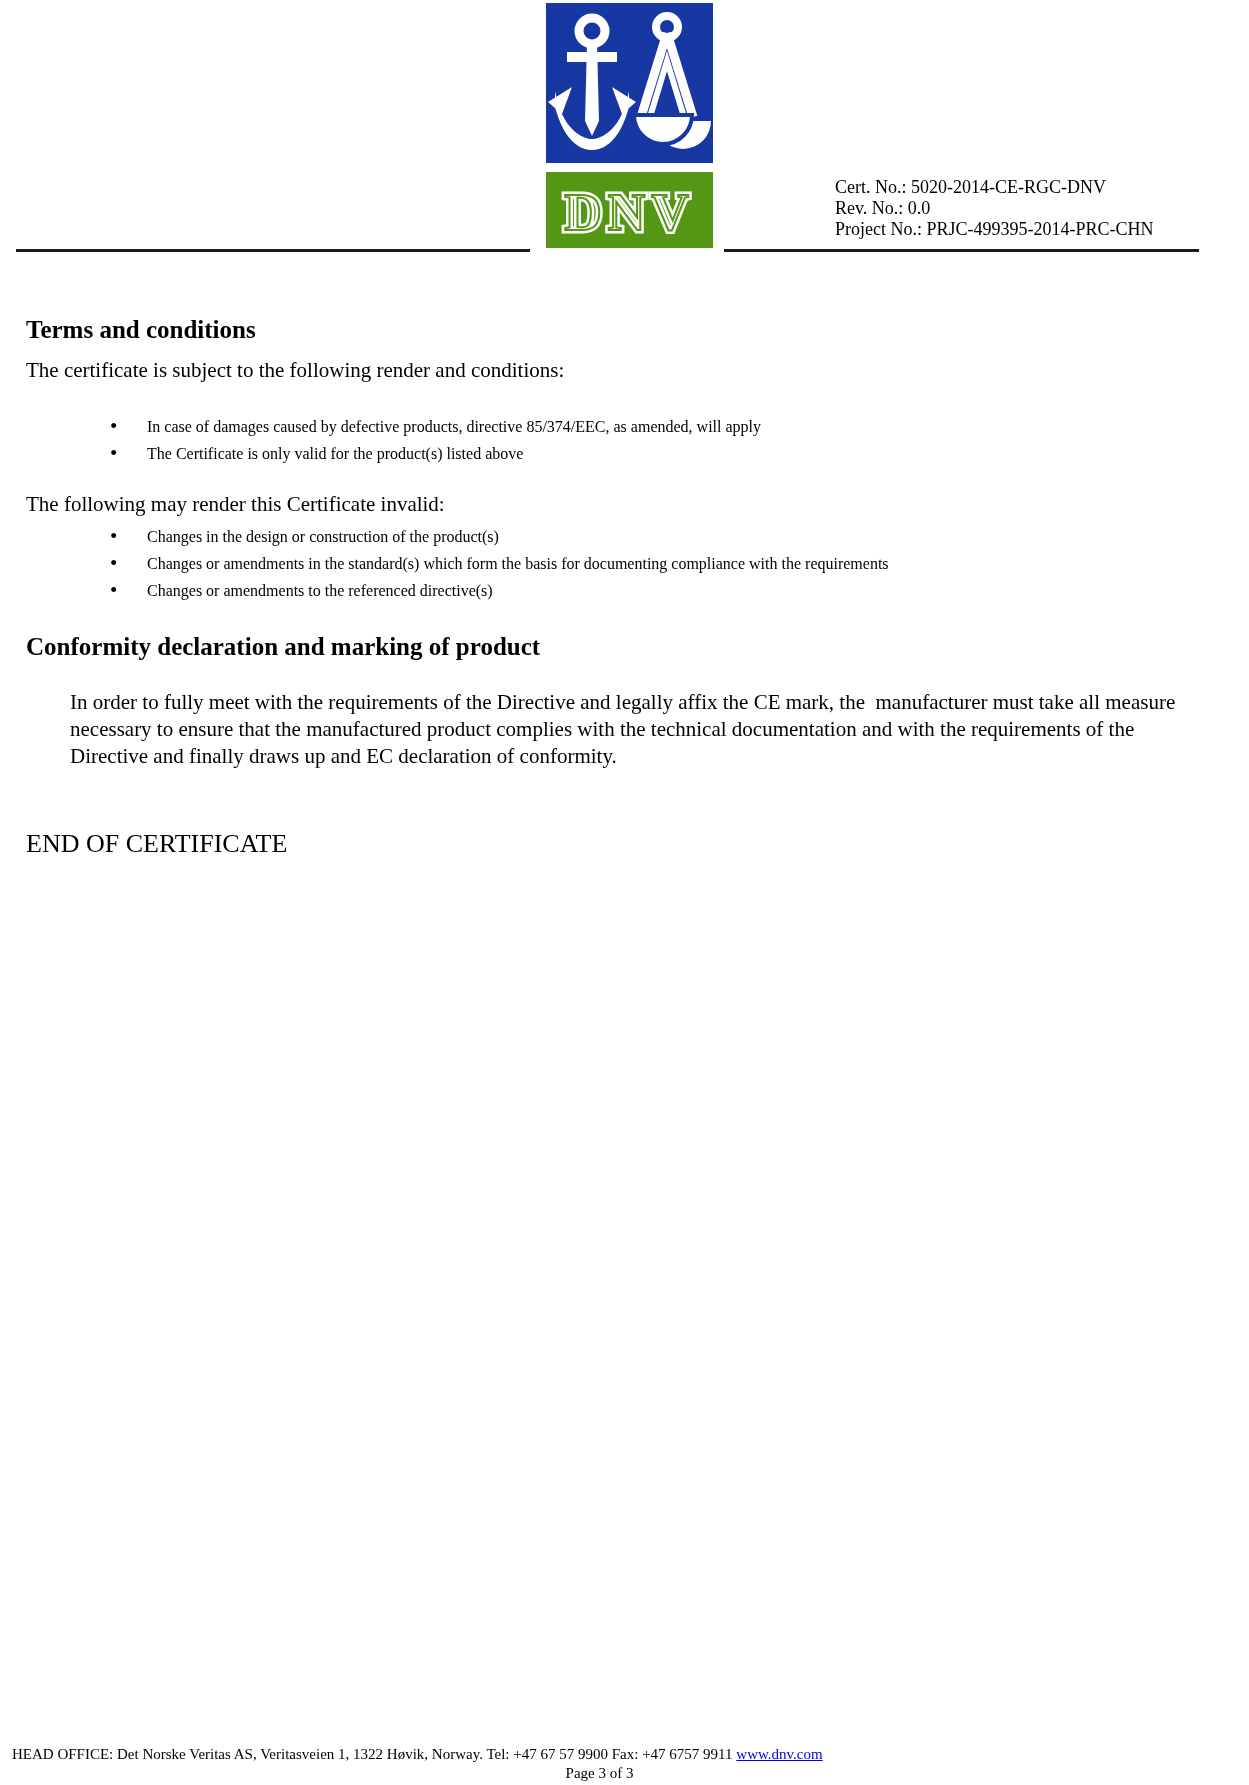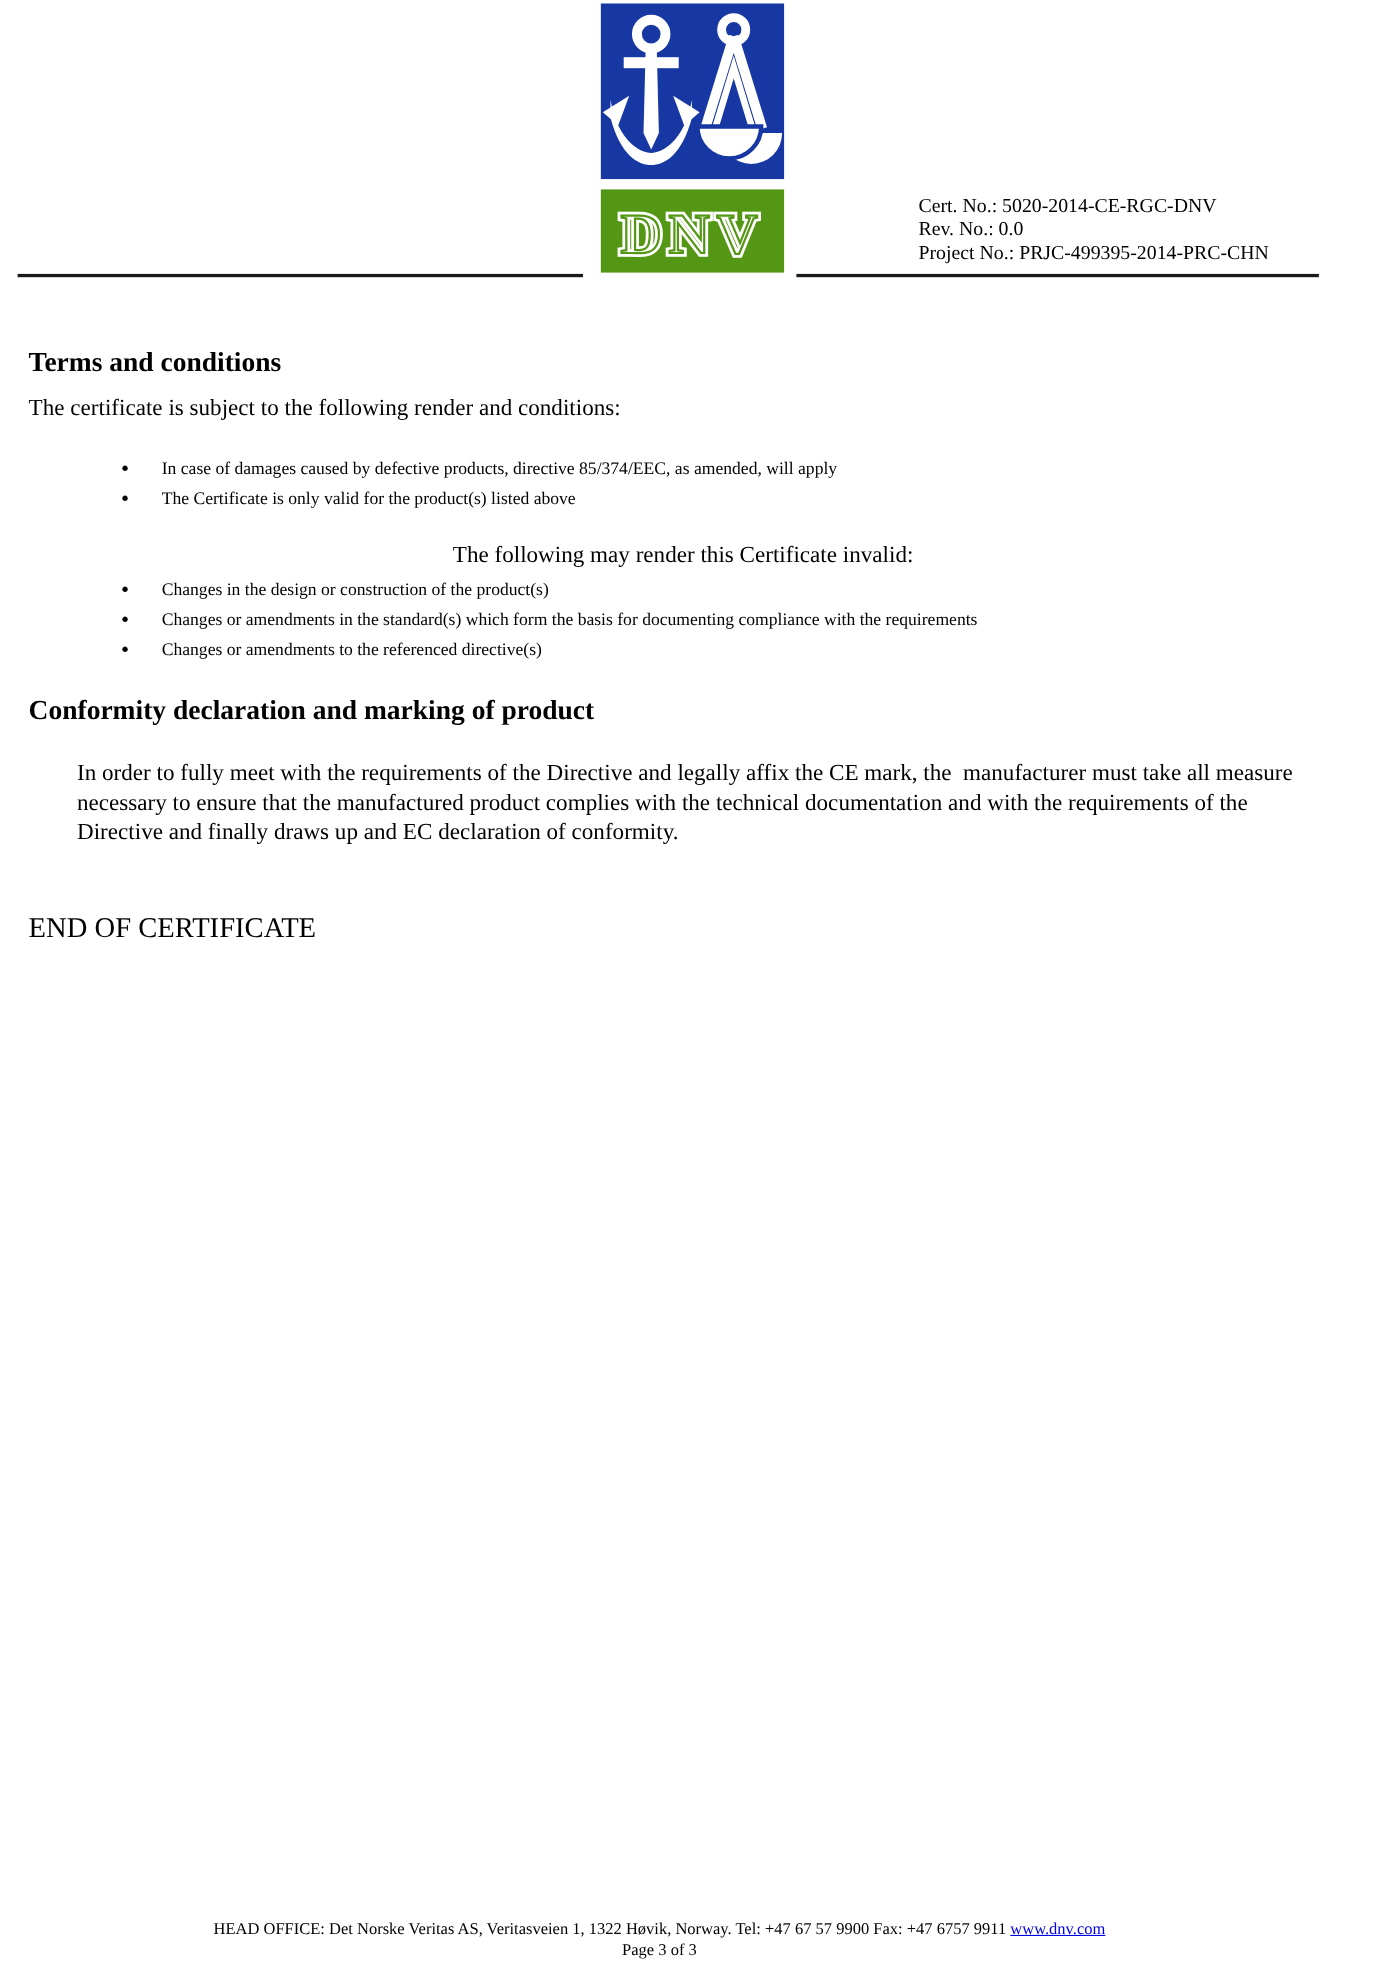--- a/index.html
+++ b/index.html
@@ -36,35 +36,35 @@
   .bullets-2 { margin-top:5px; }
   ul.bullets li {
     position:relative; margin-left:121px;
     font-size:16px; line-height:27px;
   }
   ul.bullets li::before {
     content:"\2022";
     position:absolute; left:-37px; top:0;
     font-size:21px;
   }
-  .invalid-intro { font-size:21px; line-height:27px; margin-top:24px;text-align:center; }
+  .invalid-intro { font-size:21px; line-height:27px; margin-top:24px; }
   .h-conformity {
     font-size:25px; font-weight:bold; line-height:29px;
     margin-top:28px;
   }
   .conformity-par {
     font-size:21px; line-height:27px;
     margin:28px 0 0 44px; width:1125px;
     white-space:pre-wrap;
   }
   .end-text { font-size:26px; line-height:30px; margin-top:59px; }
   
   .footer-line1 {
     position:absolute; left:0; right:0; top:1745px;
-    text-align:center; font-size:15px; line-height:18px;
+    text-align:left; font-size:15px; line-height:18px;padding-left:12px;
   }
   .footer-line2 {
     position:absolute; left:0; right:0; top:1764px;
     text-align:center; font-size:15px; line-height:18px;
   }
   .site-link { color:#0000e8; text-decoration:underline; cursor:pointer; }
 </style>
 </head>
 <body>
 

